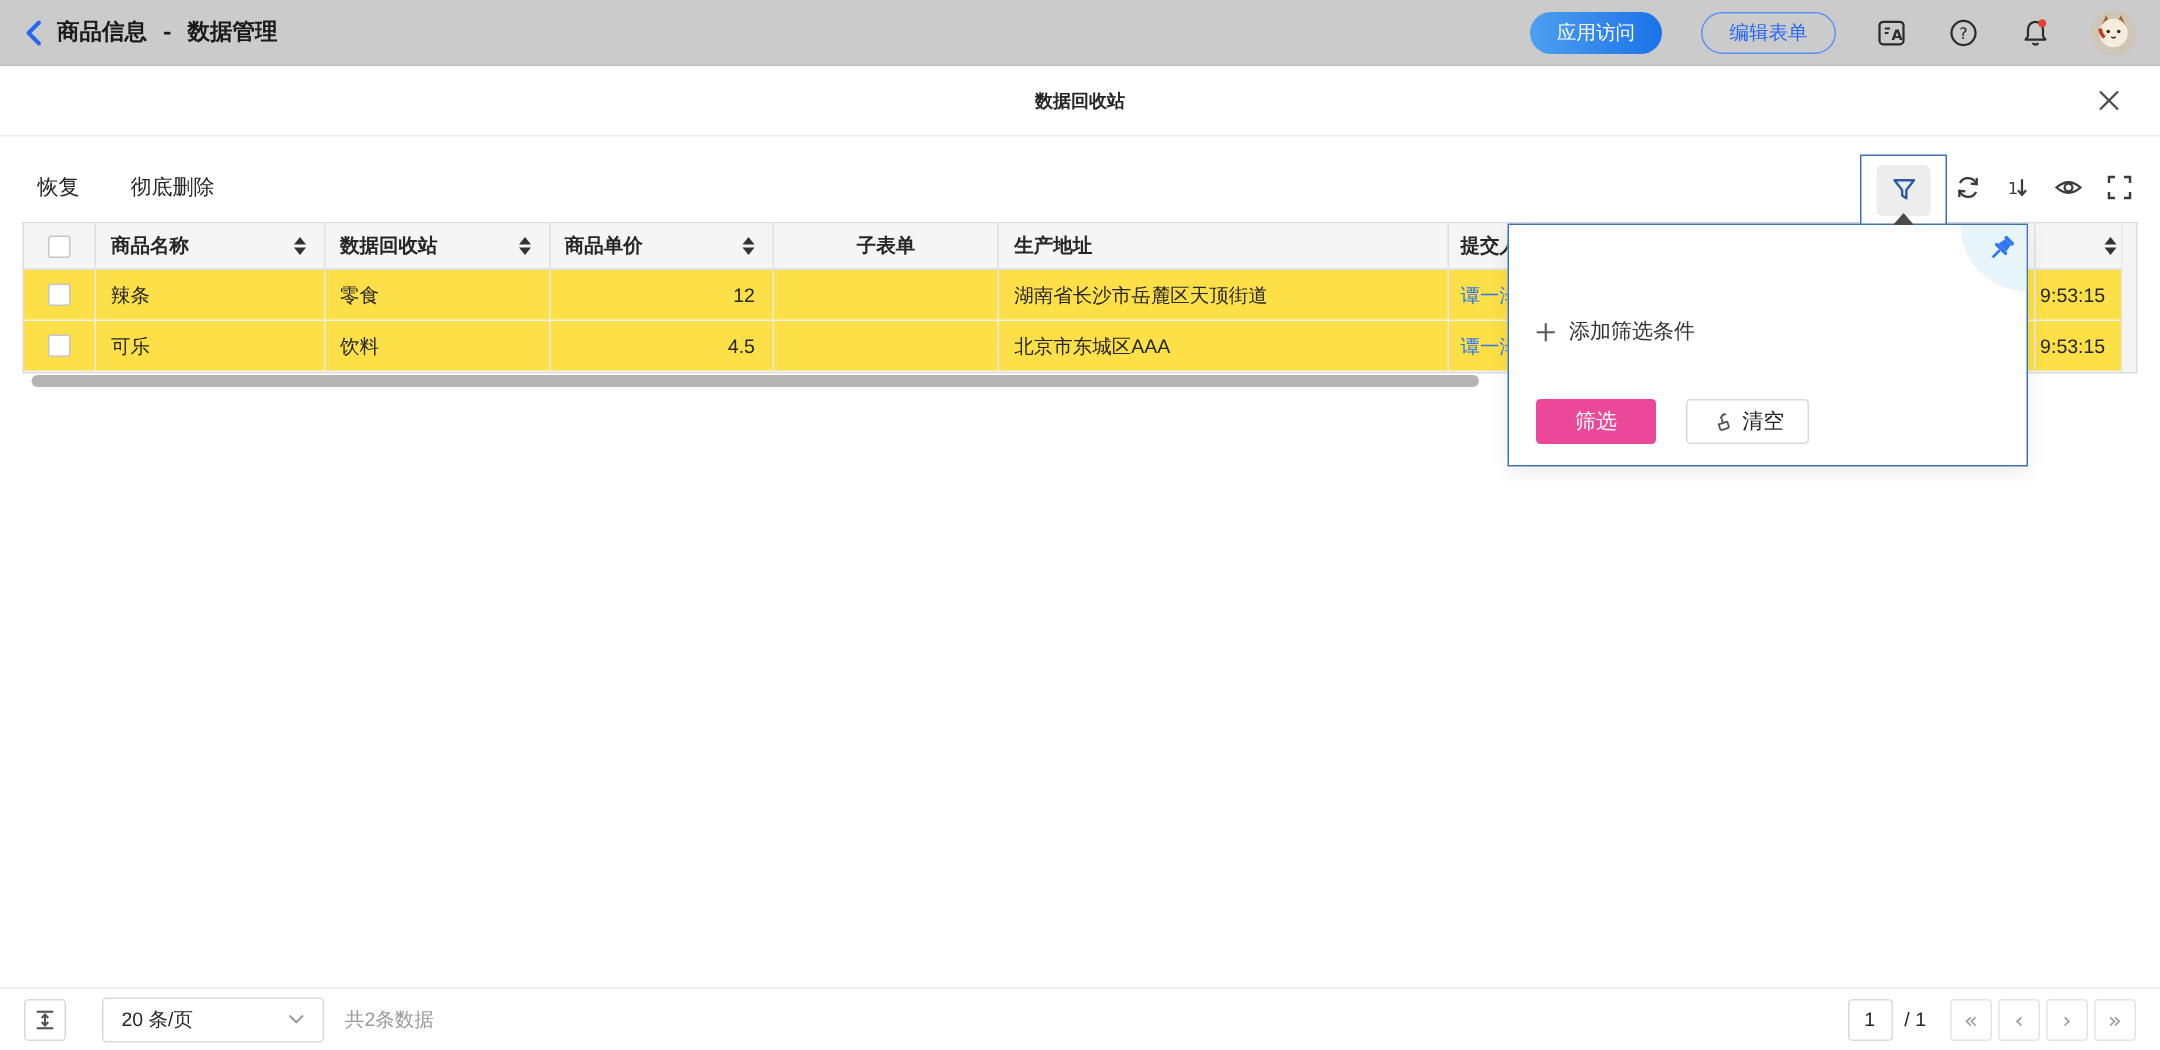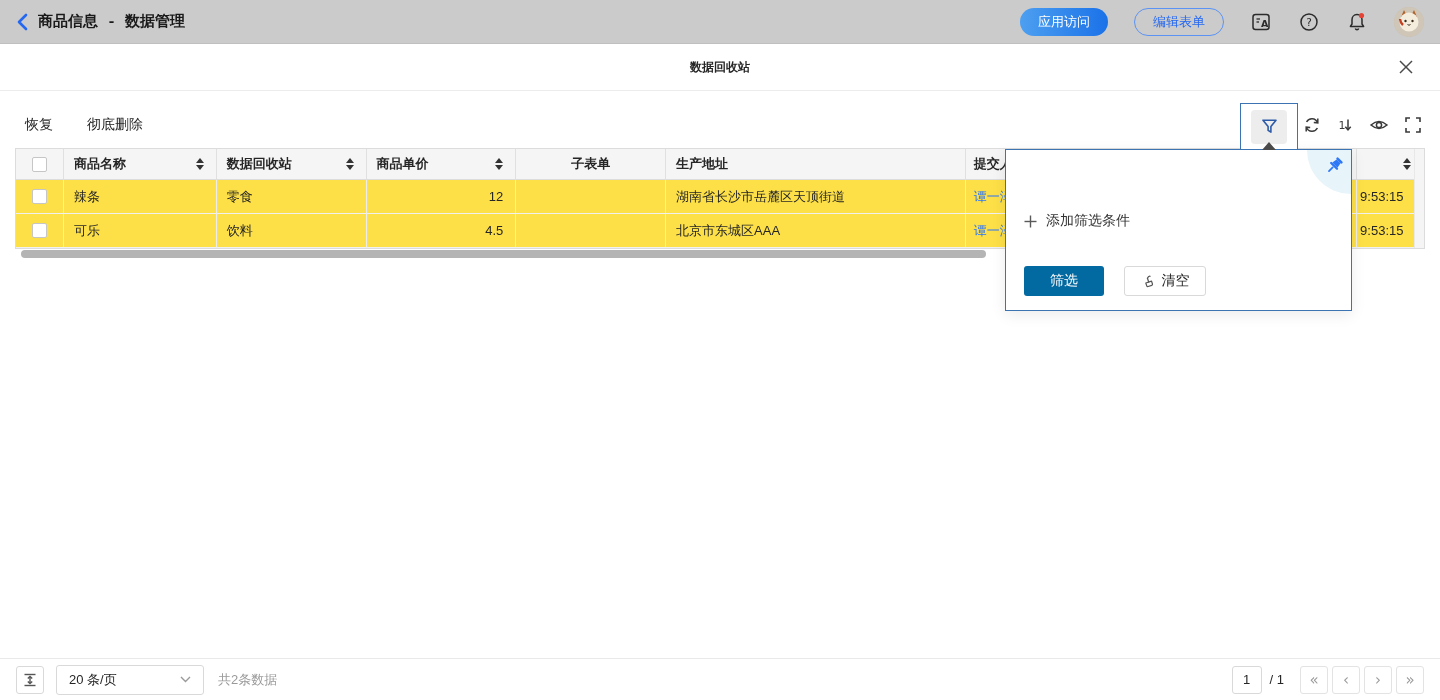--- a/index.html
+++ b/index.html
@@ -58,33 +58,33 @@
   .pin-corner { position:absolute; right:0; top:0; width:44px; height:44px; background:#e7f4fa; border-radius:0 0 0 100%; }
   .pin-btn { position:absolute; right:7px; top:6px; width:20px; height:20px; cursor:pointer; }
   .pp-row1 { position:absolute; left:16px; top:18px; display:flex; align-items:center; gap:12px; }
   .pp-label { font-size:14px; color:#5a5a5a; }
   .pp-select { width:103px; height:30px; border:1px solid #d9d9d9; border-radius:3px; display:flex; align-items:center;
                padding:0 10px; font-size:14px; color:#262626; cursor:pointer; background:#fff; }
   .pp-select .chev { margin-left:auto; }
   .pp-add { position:absolute; left:18px; top:62px; display:flex; align-items:center; gap:9px; cursor:pointer; }
   .pp-add-label { font-size:14px; color:#333; }
   .pp-footer { position:absolute; left:18px; bottom:14px; display:flex; align-items:center; gap:20px; }
-  .btn-primary { width:80px; height:30px; background:#0369a1; color:#fff; border:none; border-radius:3px;
+  .btn-primary { width:80px; height:30px; background:#ec4899; color:#fff; border:none; border-radius:3px;
                  font-size:14px; display:flex; align-items:center; justify-content:center; cursor:pointer; }
   .btn-ghost { width:82px; height:30px; background:#fff; border:1px solid #d9d9d9; border-radius:3px;
                font-size:14px; color:#262626; display:flex; align-items:center; justify-content:center; gap:6px; cursor:pointer; }
   .caret-up { position:absolute; left:1262px; top:142px; width:0; height:0; z-index:30;
               border-left:7px solid transparent; border-right:7px solid transparent; border-bottom:8px solid #4a4a4a; }
 
   
   .footer { position:absolute; left:0; top:658px; width:1440px; height:42px; background:#fff;
             border-top:1px solid #e9e9e9; display:flex; align-items:center; padding:0 16px; }
   .rowheight-btn { width:28px; height:28px; border:1px solid #d9d9d9; border-radius:3px; display:flex;
                    align-items:center; justify-content:center; cursor:pointer; background:#fff; }
-  .pagesize { margin-left:12px; width:148px; height:30px; border:1px solid #d9d9d9; border-radius:3px;
+  .pagesize { margin-left:24px; width:148px; height:30px; border:1px solid #d9d9d9; border-radius:3px;
               display:flex; align-items:center; padding:0 12px; font-size:13px; color:#262626; cursor:pointer; background:#fff; }
   .pagesize .chev { margin-left:auto; }
   .total-text { margin-left:14px; font-size:13px; color:#9a9a9a; }
   .footer-right { margin-left:auto; display:flex; align-items:center; }
   .page-input { width:30px; height:28px; border:1px solid #d9d9d9; border-radius:3px; text-align:center;
                 font-size:13px; color:#262626; }
   .page-total { margin:0 12px 0 8px; font-size:13px; color:#262626; }
   .nav-btn { width:28px; height:28px; border:1px solid #e3e3e3; border-radius:3px; background:#fff; color:#9a9a9a;
              font-size:15px; display:flex; align-items:center; justify-content:center; cursor:pointer; margin-left:4px; font-family:"DejaVu Sans",sans-serif; }
   .chev { width:0; height:0; border-left:5px solid transparent; border-right:5px solid transparent; border-top:5px solid #9a9a9a; }

